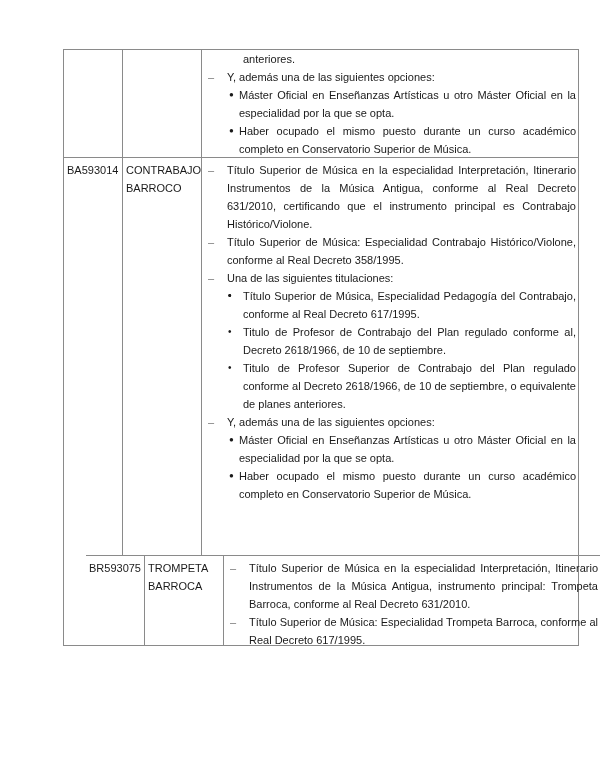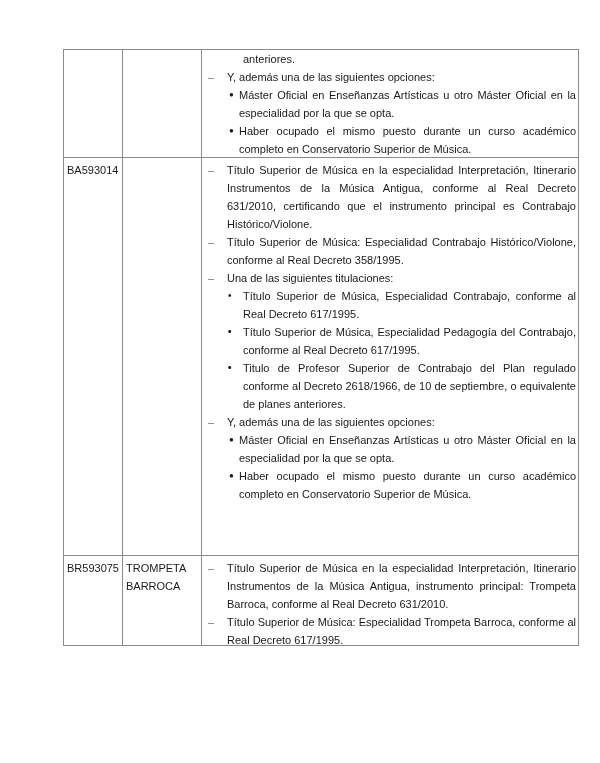--- a/index.html
+++ b/index.html
@@ -37,36 +37,37 @@
         <div class="item dash-item"><span class="marker">–</span><span>Y, además una de las siguientes opciones:</span></div>
         <div class="item dot-item"><span class="marker">●</span><span>Máster Oficial en Enseñanzas Artísticas u otro Máster Oficial en la especialidad por la que se opta.</span></div>
         <div class="item dot-item"><span class="marker">●</span><span>Haber ocupado el mismo puesto durante un curso académico completo en Conservatorio Superior de Música.</span></div>
       </div>
   </div>
 
   <div class="row" style="top:107px; height:398px;text-decoration:underline;">
     <div class="vline" style="left:58px"></div>
     <div class="vline" style="left:137px"></div>
     <div class="cell-code">BA593014</div>
+    <div class="cell-name">CONTRABAJO BARROCO</div>
     <div class="cell-req" style="top:3px;">
         <div class="item dash-item"><span class="marker">–</span><span>Título Superior de Música en la especialidad Interpretación, Itinerario Instrumentos de la Música Antigua, conforme al Real Decreto 631/2010, certificando que el instrumento principal es Contrabajo Histórico/Violone.</span></div>
         <div class="item dash-item"><span class="marker">–</span><span>Título Superior de Música: Especialidad Contrabajo Histórico/Violone, conforme al Real Decreto 358/1995.</span></div>
         <div class="item dash-item"><span class="marker">–</span><span>Una de las siguientes titulaciones:</span></div>
-        <div class="item bul-item"><span class="marker">•</span><span>Título Superior de Música, Especialidad Contrabajo, conforme al Real Decreto 617/1995.</span></div>
+        <div class="item bul-item"><span class="marker">•</span></div>
         <div class="item bul-item"><span class="marker">•</span></div>
         <div class="item bul-item"><span class="marker">•</span><span>Título Superior de Música, Especialidad Pedagogía del Contrabajo, conforme al Real Decreto 617/1995.</span></div>
-        <div class="item bul-item"><span class="marker">•</span></div>
+        <div class="item bul-item"><span class="marker">•</span><span>Titulo de Profesor de Contrabajo del Plan regulado conforme al, Decreto 2618/1966, de 10 de septiembre.</span></div>
         <div class="item bul-item"><span class="marker">•</span><span>Titulo de Profesor Superior de Contrabajo del Plan regulado conforme al Decreto 2618/1966, de 10 de septiembre, o equivalente de planes anteriores.</span></div>
         <div class="item dash-item"><span class="marker">–</span><span>Y, además una de las siguientes opciones:</span></div>
         <div class="item dot-item"><span class="marker">●</span><span>Máster Oficial en Enseñanzas Artísticas u otro Máster Oficial en la especialidad por la que se opta.</span></div>
         <div class="item dot-item"><span class="marker">●</span><span>Haber ocupado el mismo puesto durante un curso académico completo en Conservatorio Superior de Música.</span></div>
       </div>
   </div>
 
-  <div class="row" style="top:505px; height:90px;">
+  <div class="row" style="top:505px; height:90px;margin-left:22px;">
     <div class="vline" style="left:58px"></div>
     <div class="vline" style="left:137px"></div>
     <div class="cell-code">BR593075</div>
     <div class="cell-name">TROMPETA BARROCA</div>
     <div class="cell-req" style="top:3px;">
         <div class="item dash-item"><span class="marker">–</span><span>Título Superior de Música en la especialidad Interpretación, Itinerario Instrumentos de la Música Antigua, instrumento principal: Trompeta Barroca, conforme al Real Decreto 631/2010.</span></div>
         <div class="item dash-item"><span class="marker">–</span><span>Título Superior de Música: Especialidad Trompeta Barroca, conforme al Real Decreto 617/1995.</span></div>
       </div>
   </div>
 </div>

